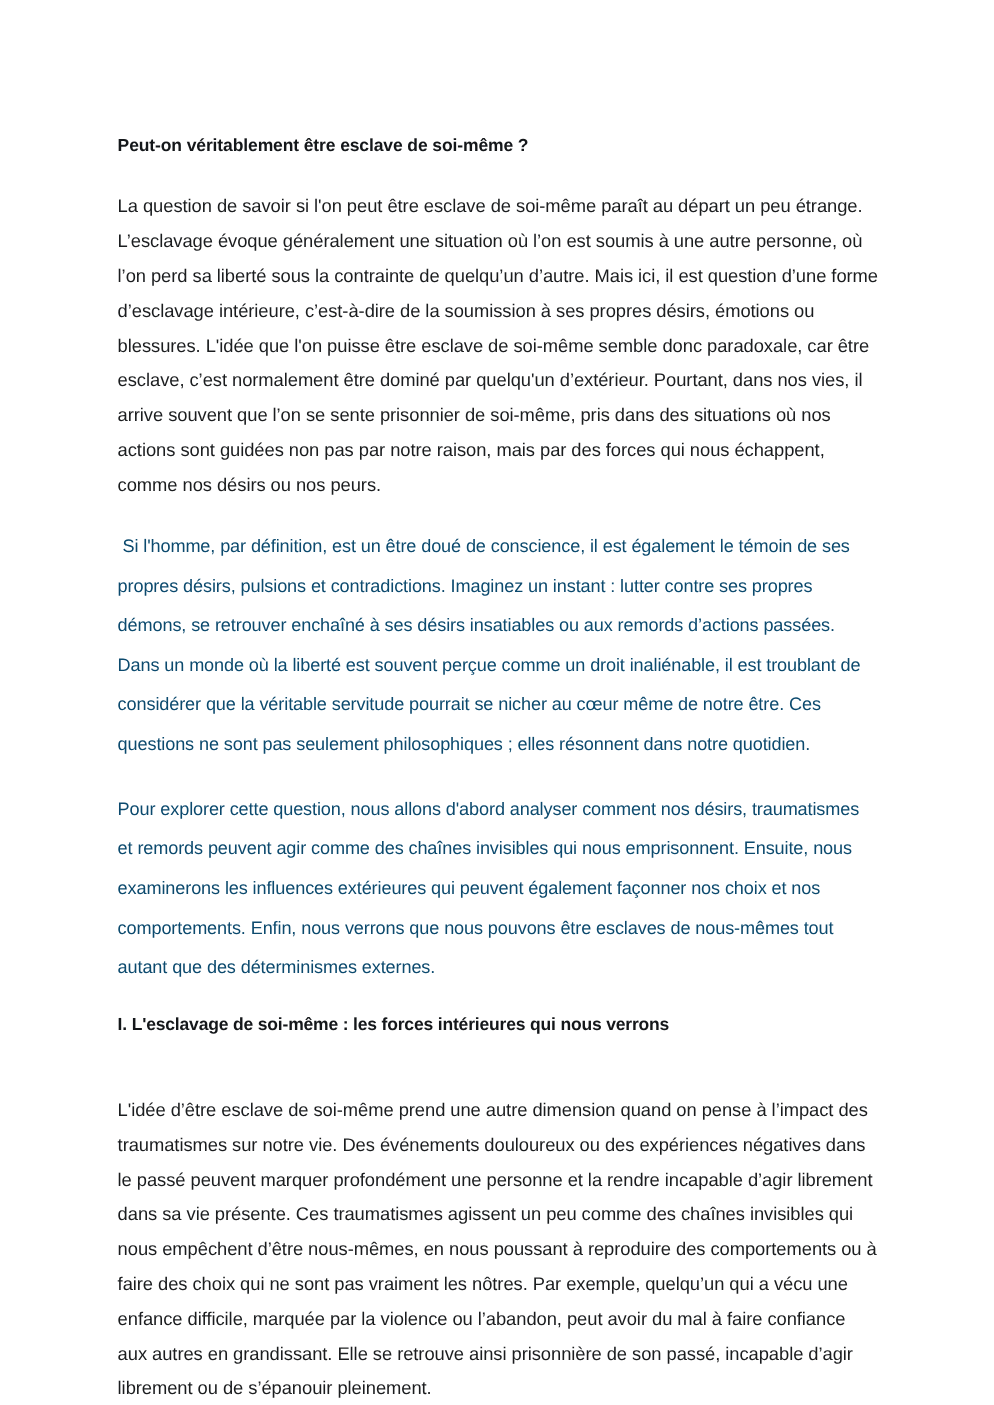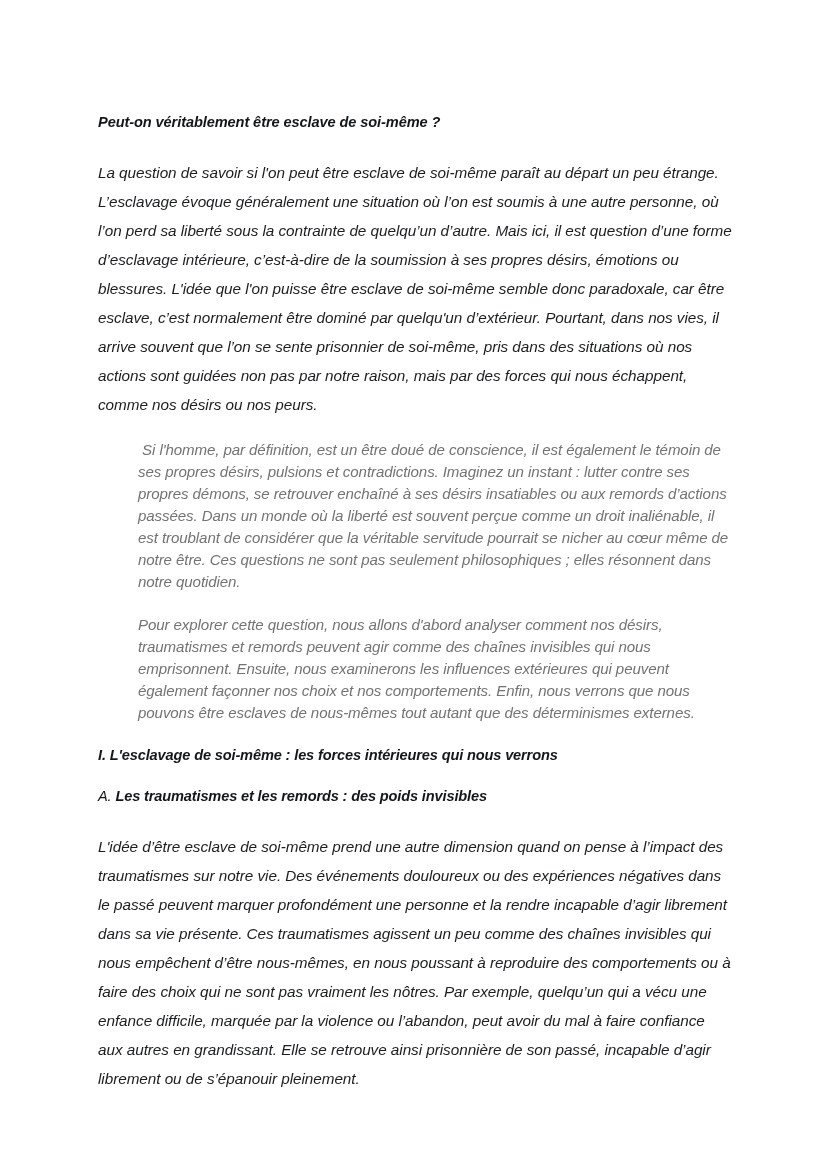--- a/index.html
+++ b/index.html
@@ -9,21 +9,20 @@
     background: #ffffff;
   }
 
   .page {
     position: relative;
     width: 828px;
     height: 1171px;
     background: #ffffff;
     overflow: hidden;
     box-sizing: border-box;
-    font-style: italic;
   }
 
   .doc-body {
     position: absolute;
     left: 98px;
     top: 112px;
     width: 634px;
   }
 
   
@@ -47,24 +46,23 @@
     letter-spacing: -0.05px;
     margin: 0;
     text-align: left;
     white-space: pre-wrap;
   }
 
   
   .para.alt {
     font-family: "Liberation Sans", sans-serif;
     font-size: 15.1px;
-    color: #737373;
-    line-height: 22px;
+    color: #0c4a6e;
+    line-height: 33px;
     letter-spacing: -0.1px;
-    margin-left: 40px;
   }
 
   .gap-p1 { height: 20px; }
   .gap-p2 { height: 21px; }
 
   
   .heading-roman {
     font-family: "Liberation Sans", sans-serif;
     font-size: 14.6px;
     font-weight: bold;
@@ -108,20 +106,19 @@
     <div class="gap-p2"></div>
 
     <p class="para alt">Pour explorer cette question, nous allons d'abord analyser comment nos désirs, traumatismes et remords peuvent agir comme des chaînes invisibles qui nous emprisonnent. Ensuite, nous examinerons les influences extérieures qui peuvent également façonner nos choix et nos comportements. Enfin, nous verrons que nous pouvons être esclaves de nous-mêmes tout autant que des déterminismes externes.</p>
 
     <div class="gap-h1"></div>
 
     <h2 class="heading-roman">I. L'esclavage de soi-même : les forces intérieures qui nous verrons</h2>
 
     <div class="gap-h2"></div>
 
-    <h3 class="heading-letter"><span>A. </span><span class="lbl">Les traumatismes et les remords : des poids invisibles</span></h3>
 
     <div class="gap-h3"></div>
 
     <p class="para">L'idée d’être esclave de soi-même prend une autre dimension quand on pense à l’impact des traumatismes sur notre vie. Des événements douloureux ou des expériences négatives dans le passé peuvent marquer profondément une personne et la rendre incapable d’agir librement dans sa vie présente. Ces traumatismes agissent un peu comme des chaînes invisibles qui nous empêchent d’être nous-mêmes, en nous poussant à reproduire des comportements ou à faire des choix qui ne sont pas vraiment les nôtres. Par exemple, quelqu’un qui a vécu une enfance difficile, marquée par la violence ou l’abandon, peut avoir du mal à faire confiance aux autres en grandissant. Elle se retrouve ainsi prisonnière de son passé, incapable d’agir librement ou de s’épanouir pleinement.</p>
 
   </div>
 </div>
 
 </body></html>

